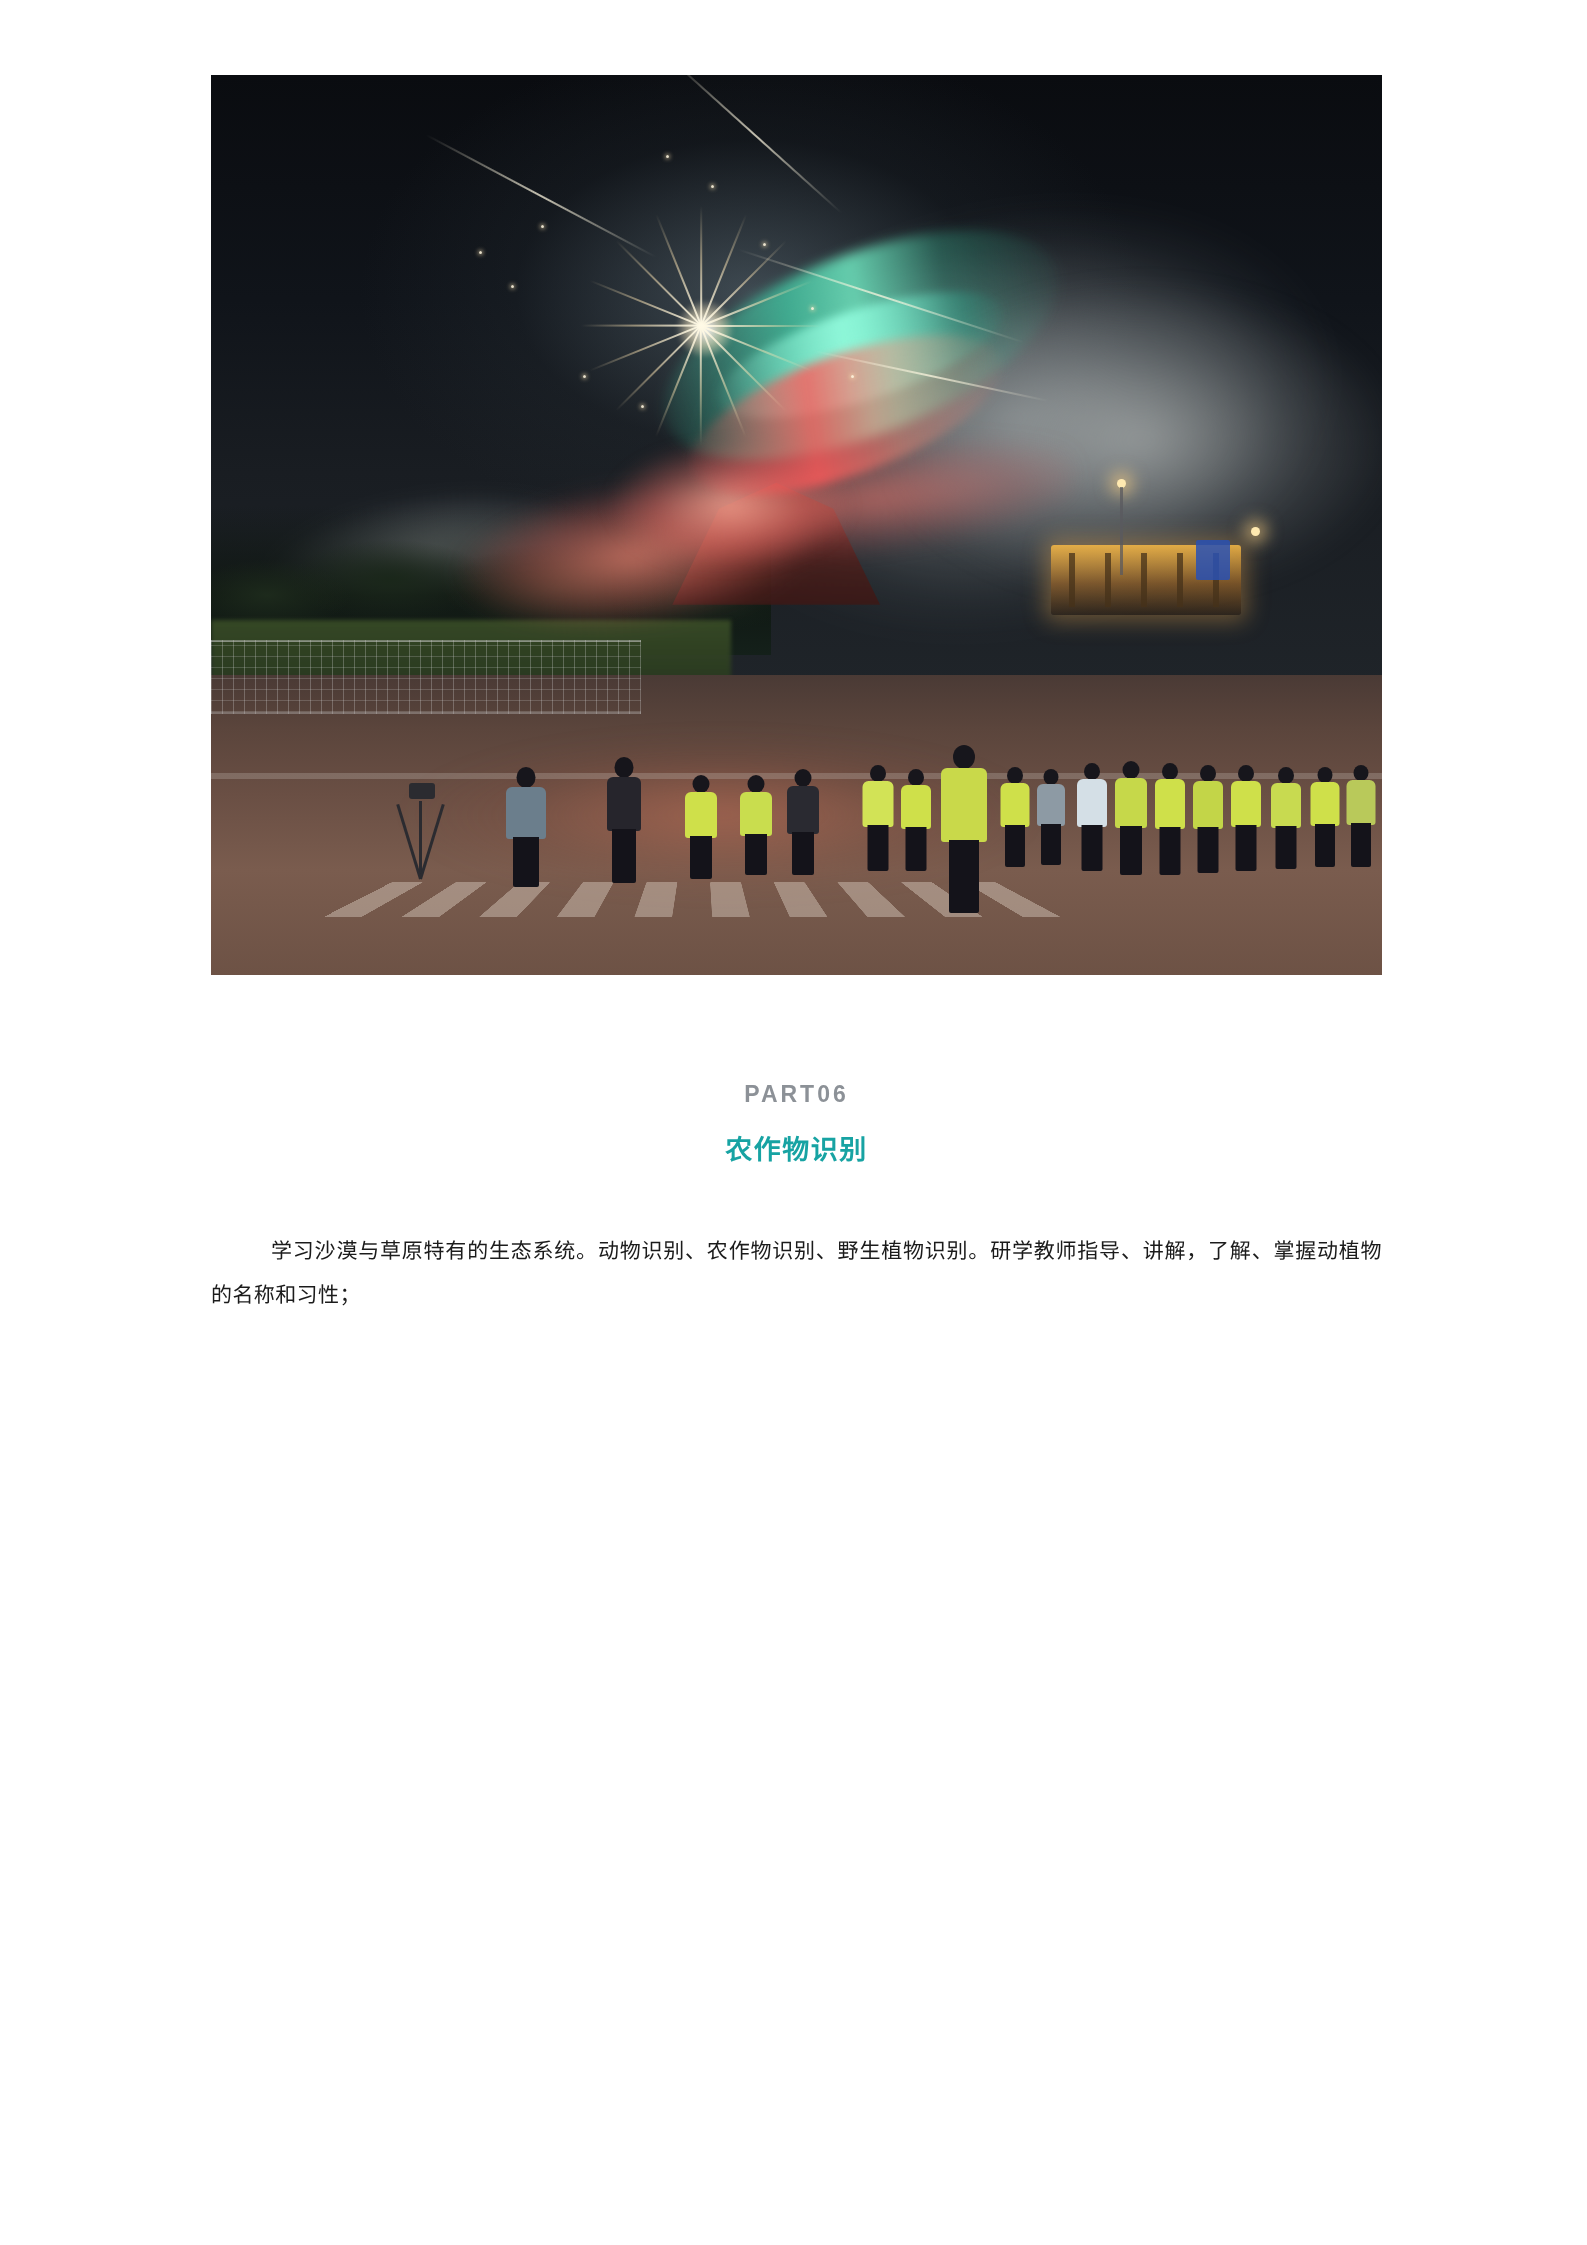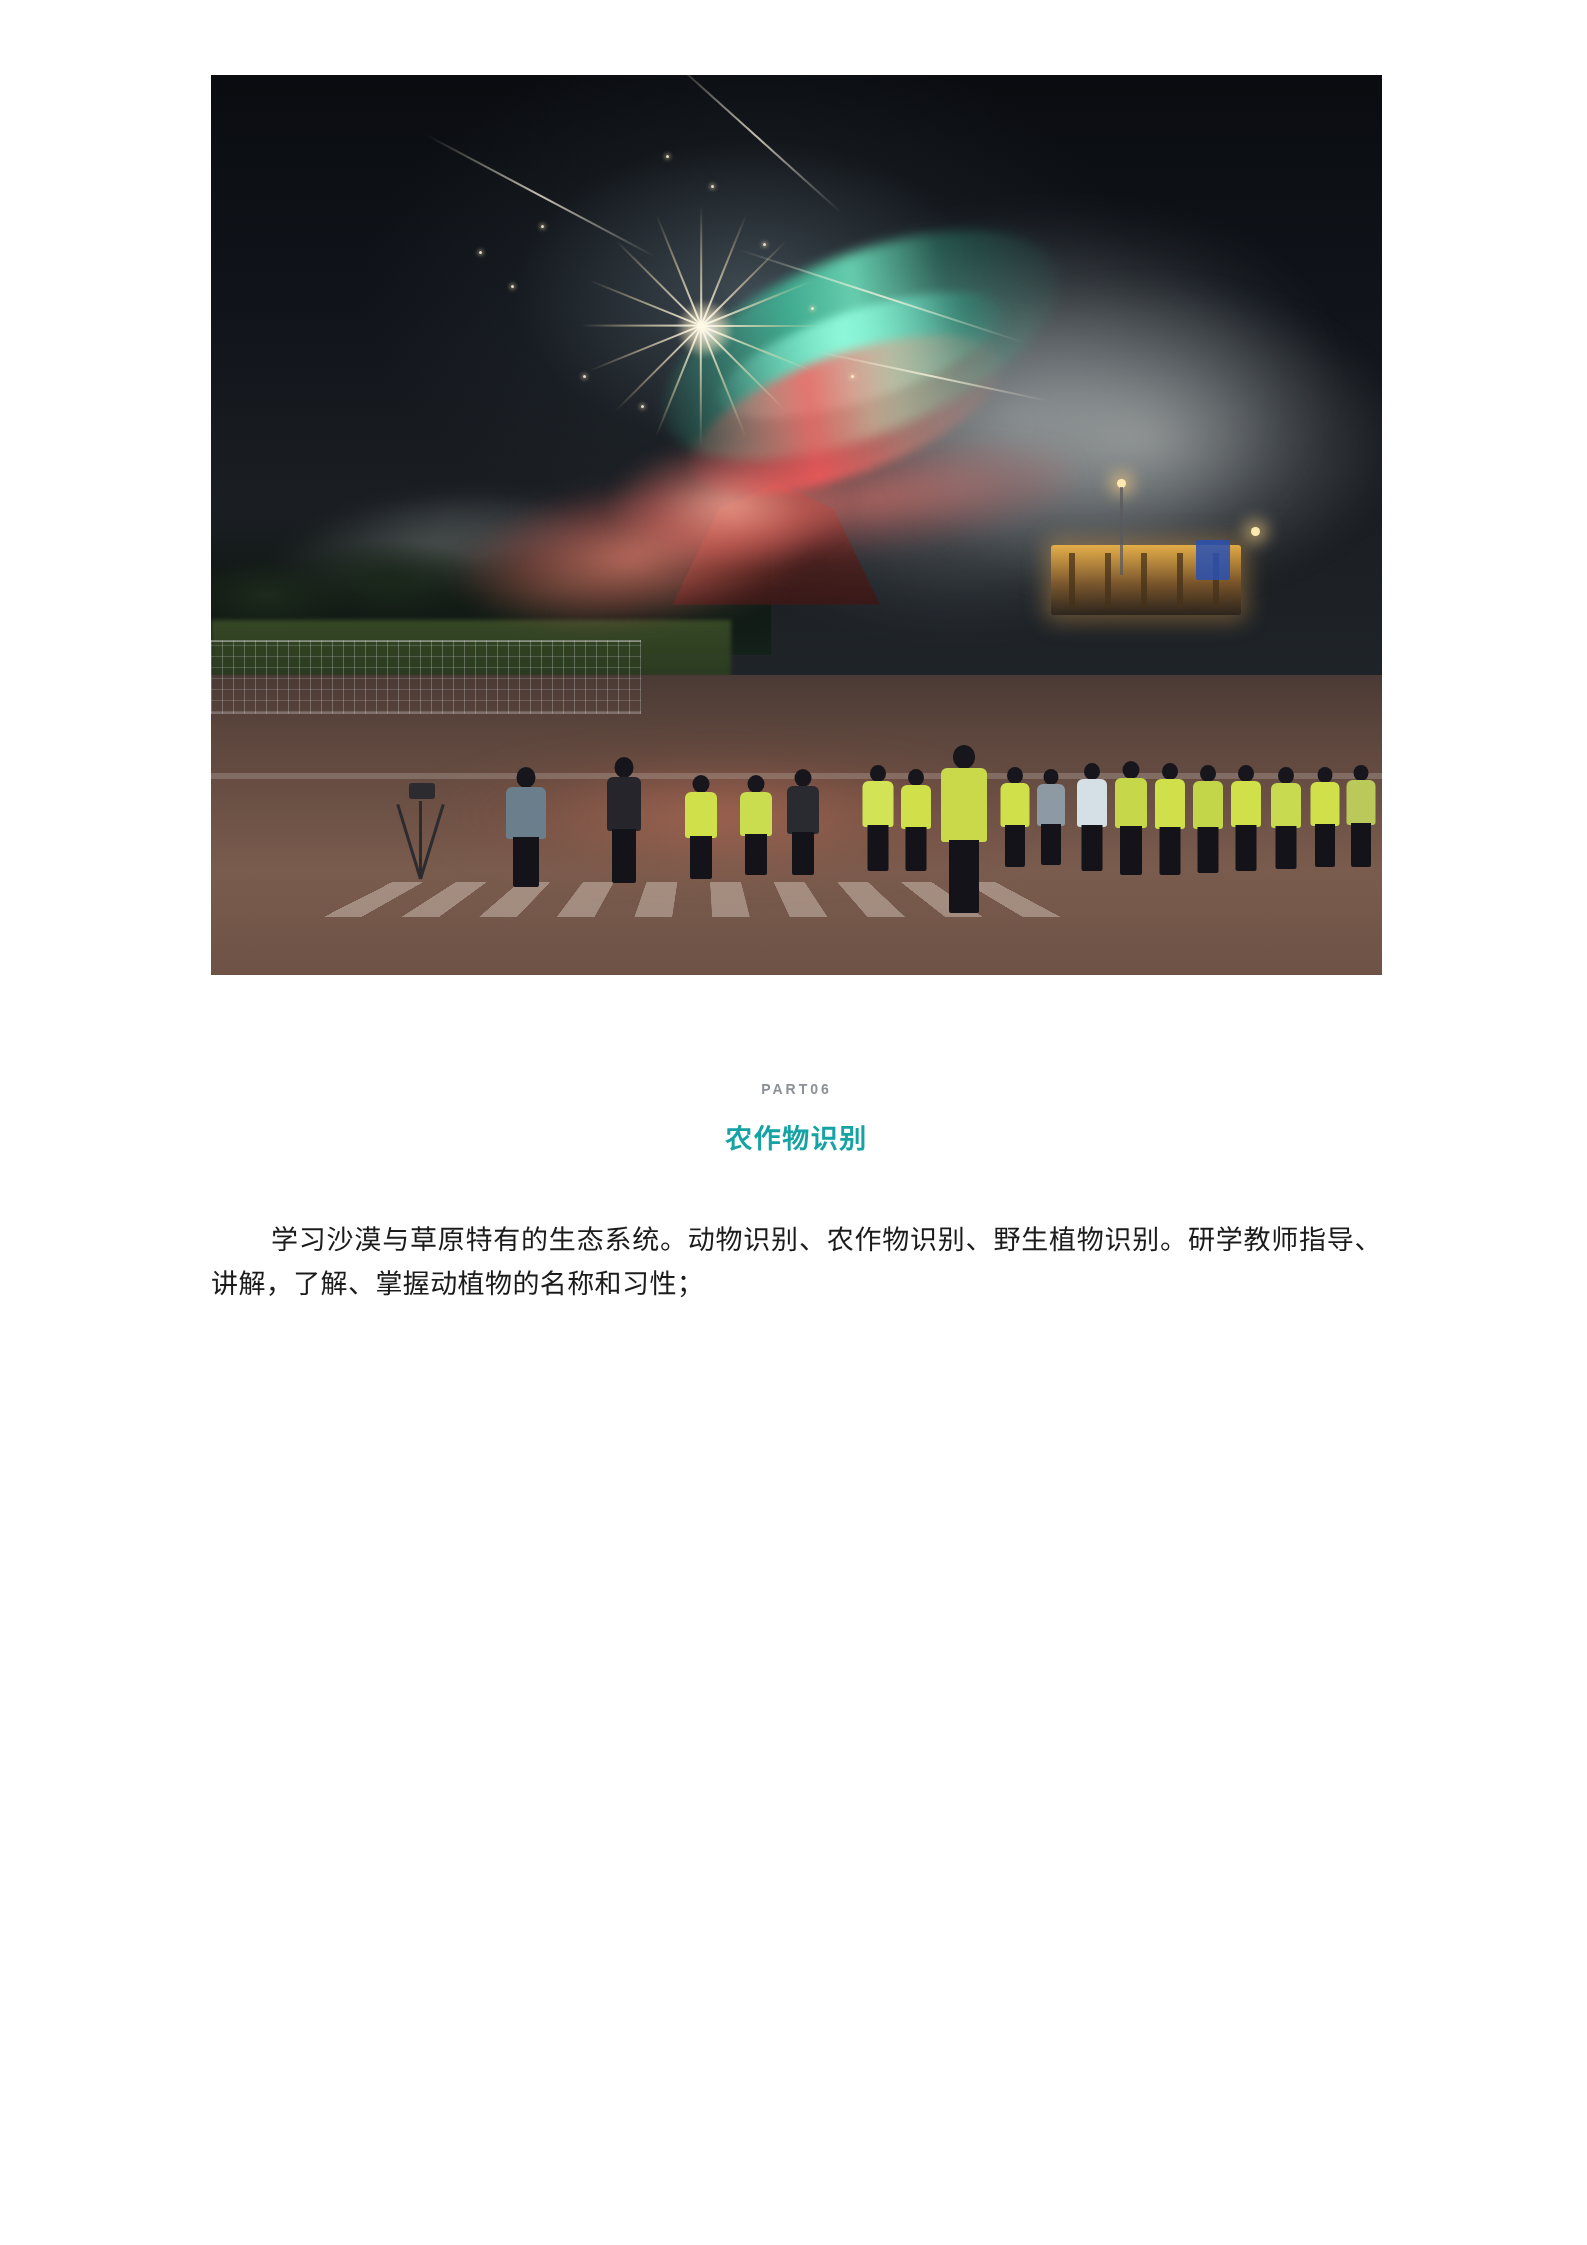--- a/index.html
+++ b/index.html
@@ -307,36 +307,36 @@
     top: 0; left: 20px;
     width: 26px; height: 16px;
     background: #2b2b30;
     border-radius: 3px;
   }
 
   
   .part-label {
     margin-top: 106px;
     text-align: center;
-    font-size: 14px;
+    font-size: 23px;
     font-weight: bold;
     letter-spacing: 3px;
     color: #8c9197;
   }
   .section-title {
     margin-top: 20px;
     text-align: center;
     font-size: 27px;
     font-weight: bold;
     letter-spacing: 1.5px;
     color: #17a3a3;
   }
   .body-text {
     margin-top: 62px;
-    font-size: 27px;
+    font-size: 21px;
     line-height: 44px;
     color: #1b1b1b;
     text-indent: 60px;
     text-align: justify;
     letter-spacing: 0.4px;
   }
 </style>
 </head>
 <body>
 

